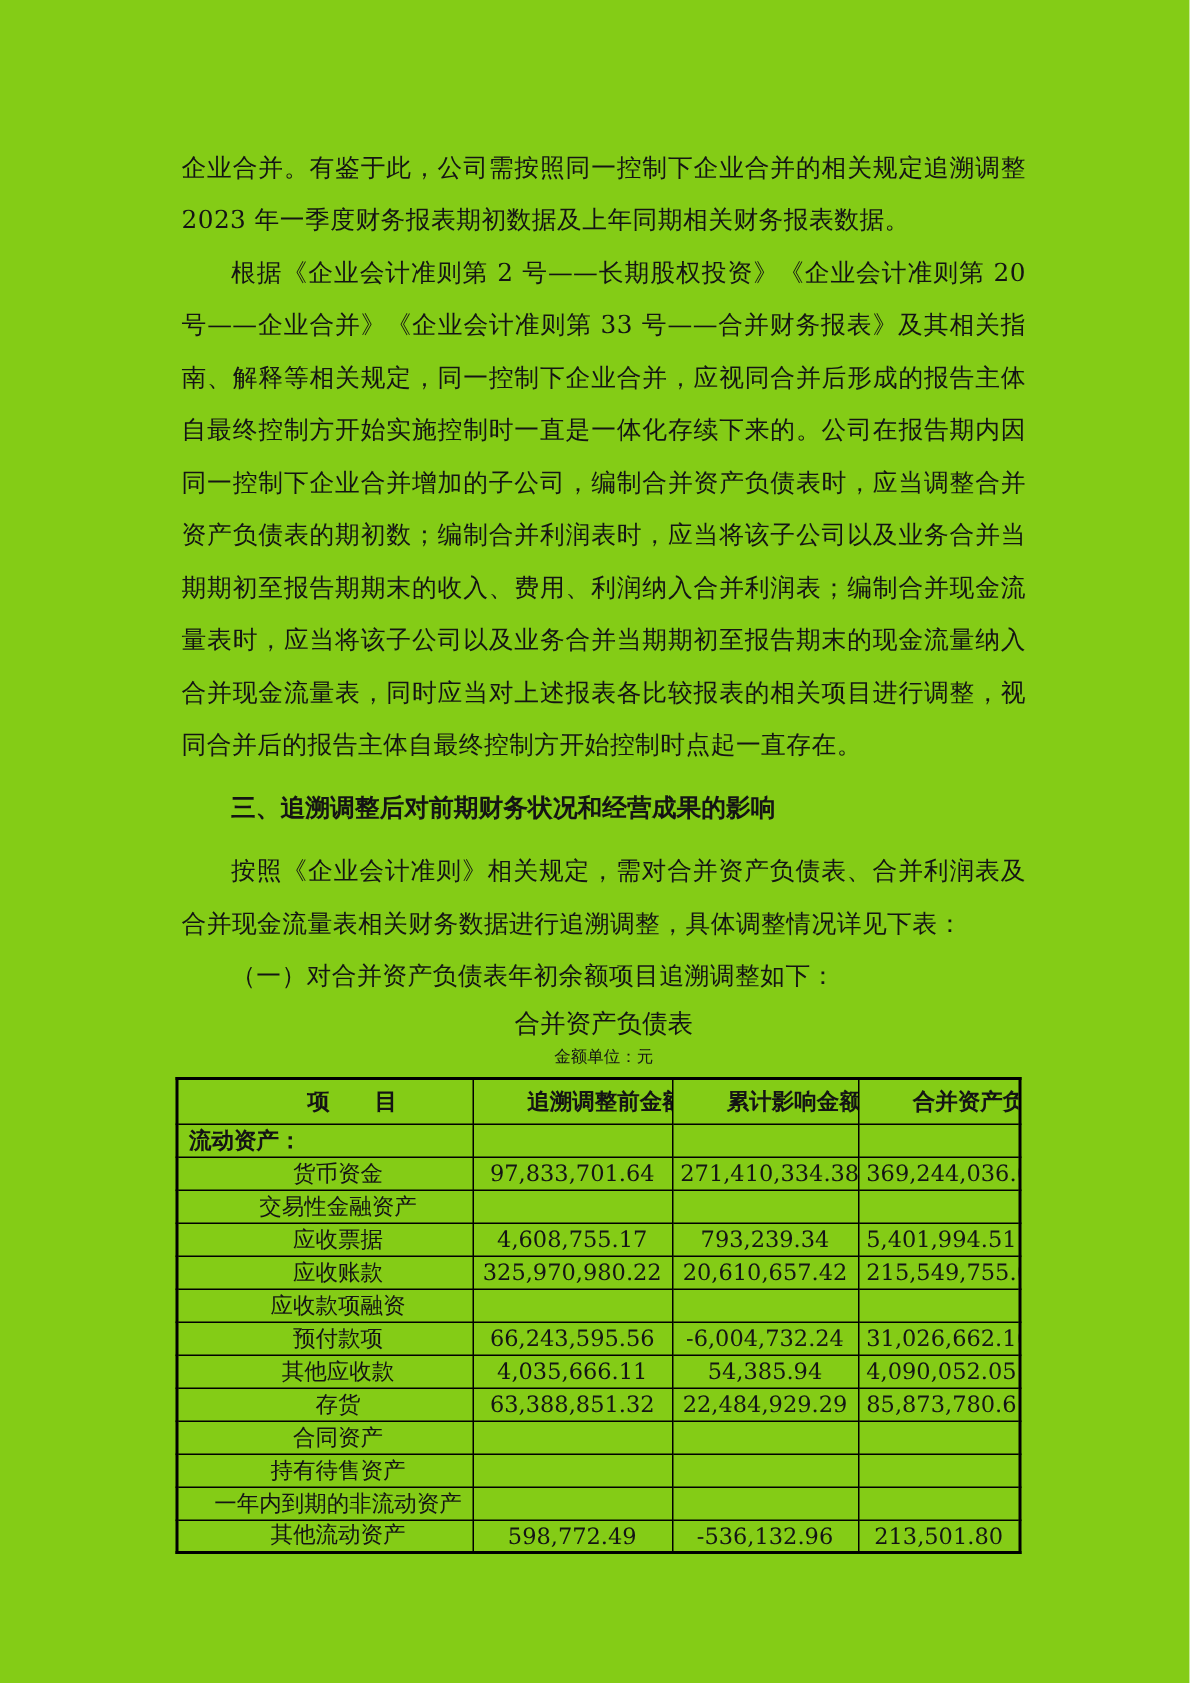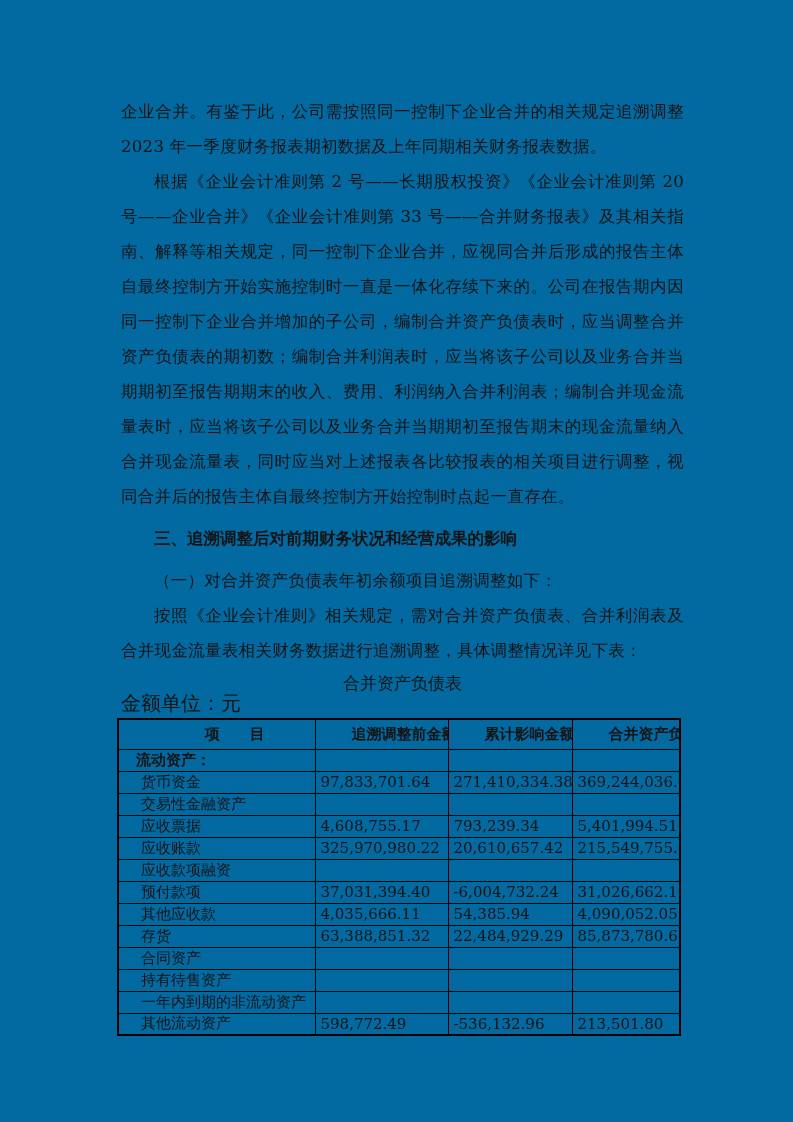--- a/index.html
+++ b/index.html
@@ -1,20 +1,20 @@
 <!DOCTYPE html>
 <html><head>
 <meta charset="utf-8">
 <style>
   * { margin:0; padding:0; box-sizing:border-box; }
   html,body { background:#ffffff; }
   .page {
     position:relative;
     width:793px; height:1122px;
-    background:#0369a1;
+    background:#84cc16;
     overflow:hidden;
     font-family:"DejaVu Serif","Liberation Serif",serif;
     color:#141414;
   }
   .content {
     position:absolute;
     left:121px; top:94px;
     width:563px;
   }
   p.body-text {
@@ -34,25 +34,24 @@
   }
   .table-title {
     font-family:"DejaVu Sans","Liberation Sans",sans-serif;
     font-weight:normal;
     font-size:17px;
     line-height:24px;
     text-align:center;
     margin-top:3px;
   }
   .unit-label {
-    font-size:20px;
+    font-size:11px;
     line-height:20px;
-    text-align:left;
+    text-align:center;
     margin:0 0 3px 0;
-    font-family:Liberation Mono, monospace;
   }
   table.balance-sheet {
     width:562px;
     margin-left:-4px;
     border-collapse:collapse;
     border:2px solid #000;
     table-layout:fixed;
   }
   .balance-sheet th, .balance-sheet td {
     border:1px solid #000;
@@ -66,43 +65,43 @@
     font-size:15px;
     height:30px;
     text-align:center;
   }
   .balance-sheet td {
     font-size:15px;
     height:22px;
     padding:0 5px;
   }
   .balance-sheet td.label-cell { text-align:left; }
-  .balance-sheet td.label-cell.item { padding-left:22px; }
+  .balance-sheet td.label-cell.item { padding-left:22px;text-align:center; }
   .balance-sheet td.label-cell.section {
     font-family:Liberation Mono, monospace;
     font-weight:bold;
-    padding-left:17px;
-  }
-  .balance-sheet td.num-cell { text-align:left; }
+    padding-left:7px;
+  }
+  .balance-sheet td.num-cell { text-align:center; }
 </style>
 </head>
 <body>
 
 <div class="page">
   <div class="content">
 
     <p class="body-text">企业合并。有鉴于此，公司需按照同一控制下企业合并的相关规定追溯调整 2023 年一季度财务报表期初数据及上年同期相关财务报表数据。</p>
 
     <p class="body-text indent">根据《企业会计准则第 2 号——长期股权投资》《企业会计准则第 20 号——企业合并》《企业会计准则第 33 号——合并财务报表》及其相关指南、解释等相关规定，同一控制下企业合并，应视同合并后形成的报告主体自最终控制方开始实施控制时一直是一体化存续下来的。公司在报告期内因同一控制下企业合并增加的子公司，编制合并资产负债表时，应当调整合并资产负债表的期初数；编制合并利润表时，应当将该子公司以及业务合并当期期初至报告期期末的收入、费用、利润纳入合并利润表；编制合并现金流量表时，应当将该子公司以及业务合并当期期初至报告期末的现金流量纳入合并现金流量表，同时应当对上述报表各比较报表的相关项目进行调整，视同合并后的报告主体自最终控制方开始控制时点起一直存在。</p>
 
     <h3 class="section-heading">三、追溯调整后对前期财务状况和经营成果的影响</h3>
 
+    <p class="body-text indent">按照《企业会计准则》相关规定，需对合并资产负债表、合并利润表及合并现金流量表相关财务数据进行追溯调整，具体调整情况详见下表：</p>
+
     <p class="body-text indent">（一）对合并资产负债表年初余额项目追溯调整如下：</p>
-
-    <p class="body-text indent">按照《企业会计准则》相关规定，需对合并资产负债表、合并利润表及合并现金流量表相关财务数据进行追溯调整，具体调整情况详见下表：</p>
 
     <div class="table-title">合并资产负债表</div>
 
     <div class="unit-label">金额单位：元</div>
 
     <table class="balance-sheet">
       <colgroup>
         <col style="width:197px">
         <col style="width:133px">
         <col style="width:124px">
@@ -148,21 +147,21 @@
             <td class="num-cell">215,549,755.05</td>
           </tr>
           <tr>
             <td class="label-cell item">应收款项融资</td>
             <td class="num-cell"></td>
             <td class="num-cell"></td>
             <td class="num-cell"></td>
           </tr>
           <tr>
             <td class="label-cell item">预付款项</td>
-            <td class="num-cell">37,031,394.40</td>
+            <td class="num-cell">66,243,595.56</td>
             <td class="num-cell">-6,004,732.24</td>
             <td class="num-cell">31,026,662.16</td>
           </tr>
           <tr>
             <td class="label-cell item">其他应收款</td>
             <td class="num-cell">4,035,666.11</td>
             <td class="num-cell">54,385.94</td>
             <td class="num-cell">4,090,052.05</td>
           </tr>
           <tr>

